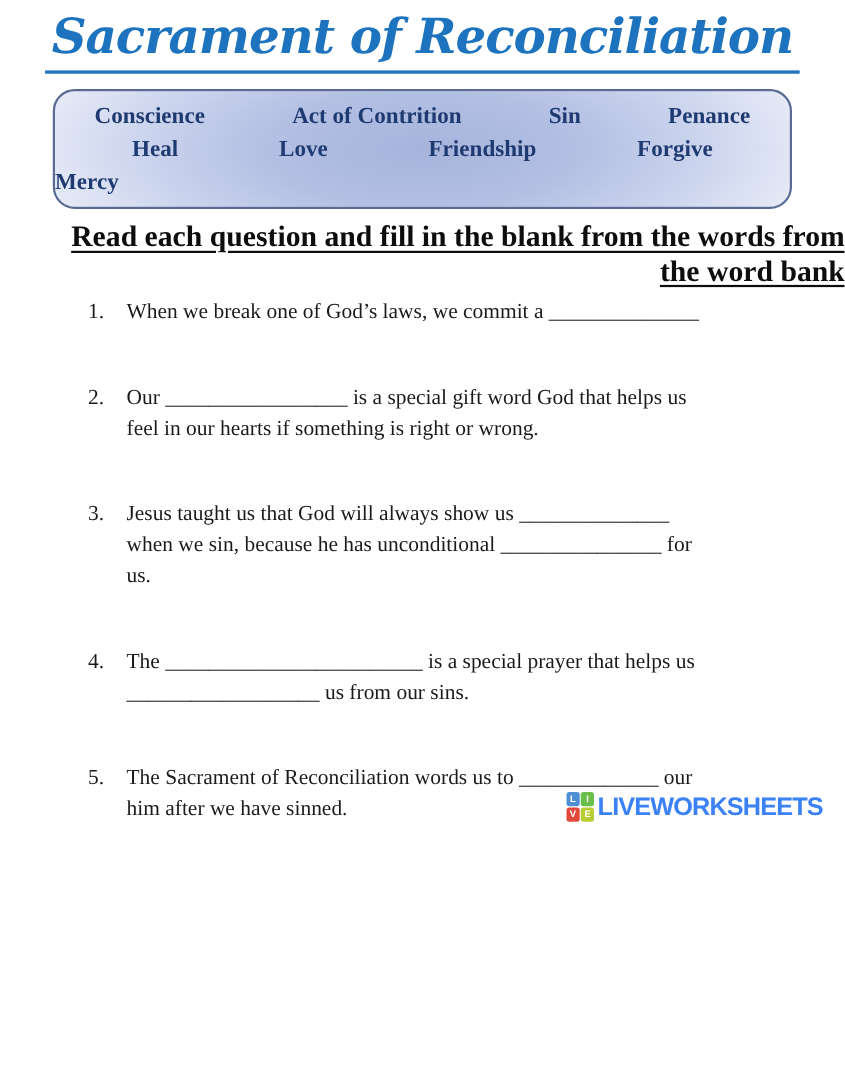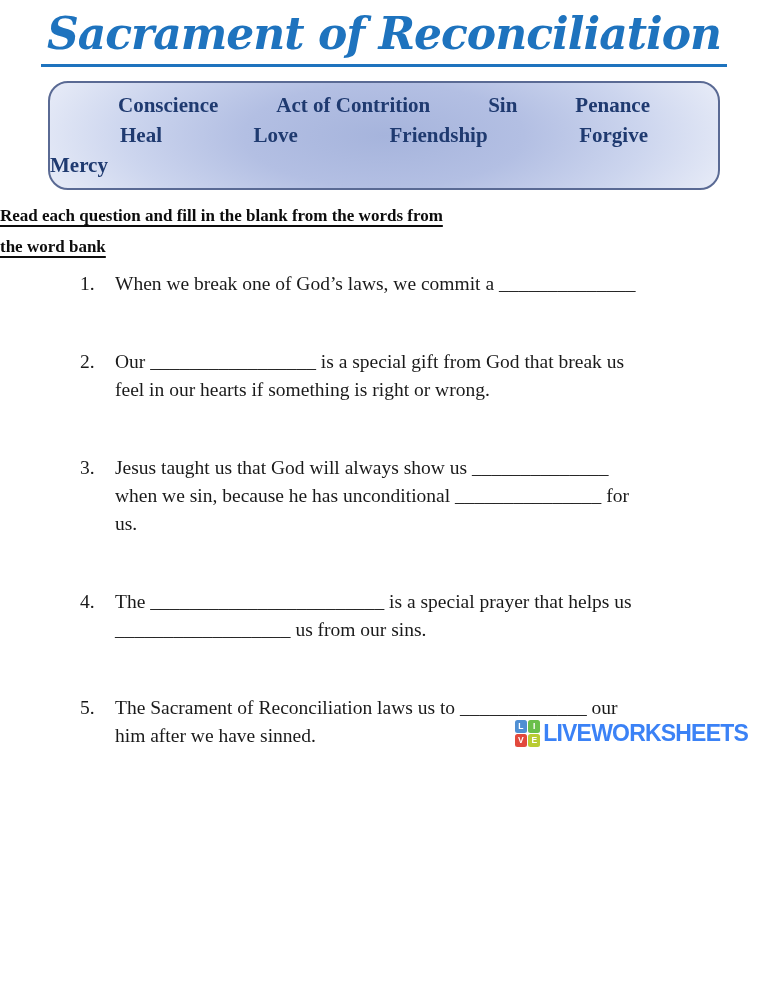--- a/index.html
+++ b/index.html
@@ -21,28 +21,28 @@
 
   
   .wordbank {
     margin:14px 48px 0; border:2px solid #5a6a94; border-radius:20px;
     padding:7px 0 8px;
     background: radial-gradient(ellipse 55% 130% at 50% 50%,
       #a6b4dc 0%, #b3bfe3 38%, #ccd5ee 70%, #e9edf8 100%);
     font-weight:bold; font-size:21px;
   }
   .wb-row { display:flex; justify-content:space-between; line-height:30px; }
-  .wb-row1 { padding:0 68px; }
+  .wb-row1 { padding:0 36px; }
   .wb-row2 { padding:0 70px;align-items:center; }
   .wb-row3 { justify-content:flex-start; }
 
   
   .instruction {
-    margin-top:10px; text-align:left; font-weight:bold;
-    font-size:17px; line-height:31px; color:#0d0d0d;
+    margin-top:10px; text-align:right; font-weight:bold;
+    font-size:27px; line-height:31px; color:#0d0d0d;
   }
   .instr-line { display:block; }
   .instr-line span {
     text-decoration:underline; text-decoration-thickness:2px;
     text-underline-offset:4px;
   }
 
   
   .questions { margin:8px 0 0 80px; font-size:19.5px; color:#1a1a1a; }
   .q { display:flex; margin-bottom:50px; }
@@ -106,21 +106,21 @@
     <div class="q">
       <span class="q-num">1.</span>
       <div class="q-body">
         <span class="ln"><span>When we break one of God’s laws, we commit a </span><span class="blank">______________</span></span>
       </div>
     </div>
 
     <div class="q">
       <span class="q-num">2.</span>
       <div class="q-body">
-        <span class="ln"><span>Our </span><span class="blank">_________________</span><span> is a special gift from God that break us</span></span>
+        <span class="ln"><span>Our </span><span class="blank">_________________</span><span> is a special gift word God that helps us</span></span>
         <span class="ln"><span>feel in our hearts if something is right or wrong.</span></span>
       </div>
     </div>
 
     <div class="q">
       <span class="q-num">3.</span>
       <div class="q-body">
         <span class="ln"><span>Jesus taught us that God will always show us </span><span class="blank">______________</span></span>
         <span class="ln"><span>when we sin, because he has unconditional </span><span class="blank">_______________</span><span> for</span></span>
         <span class="ln"><span>us.</span></span>
@@ -131,21 +131,21 @@
       <span class="q-num">4.</span>
       <div class="q-body">
         <span class="ln"><span>The </span><span class="blank">________________________</span><span> is a special prayer that helps us</span></span>
         <span class="ln"><span class="blank">__________________</span><span> us from our sins.</span></span>
       </div>
     </div>
 
     <div class="q">
       <span class="q-num">5.</span>
       <div class="q-body">
-        <span class="ln"><span>The Sacrament of Reconciliation laws us to </span><span class="blank">_____________</span><span> our</span></span>
+        <span class="ln"><span>The Sacrament of Reconciliation words us to </span><span class="blank">_____________</span><span> our</span></span>
         <span class="ln"><span>him after we have sinned.</span></span>
       </div>
     </div>
 
     <div class="q">
       <span class="q-num">6.</span>
     </div>
 
   </div>
 

